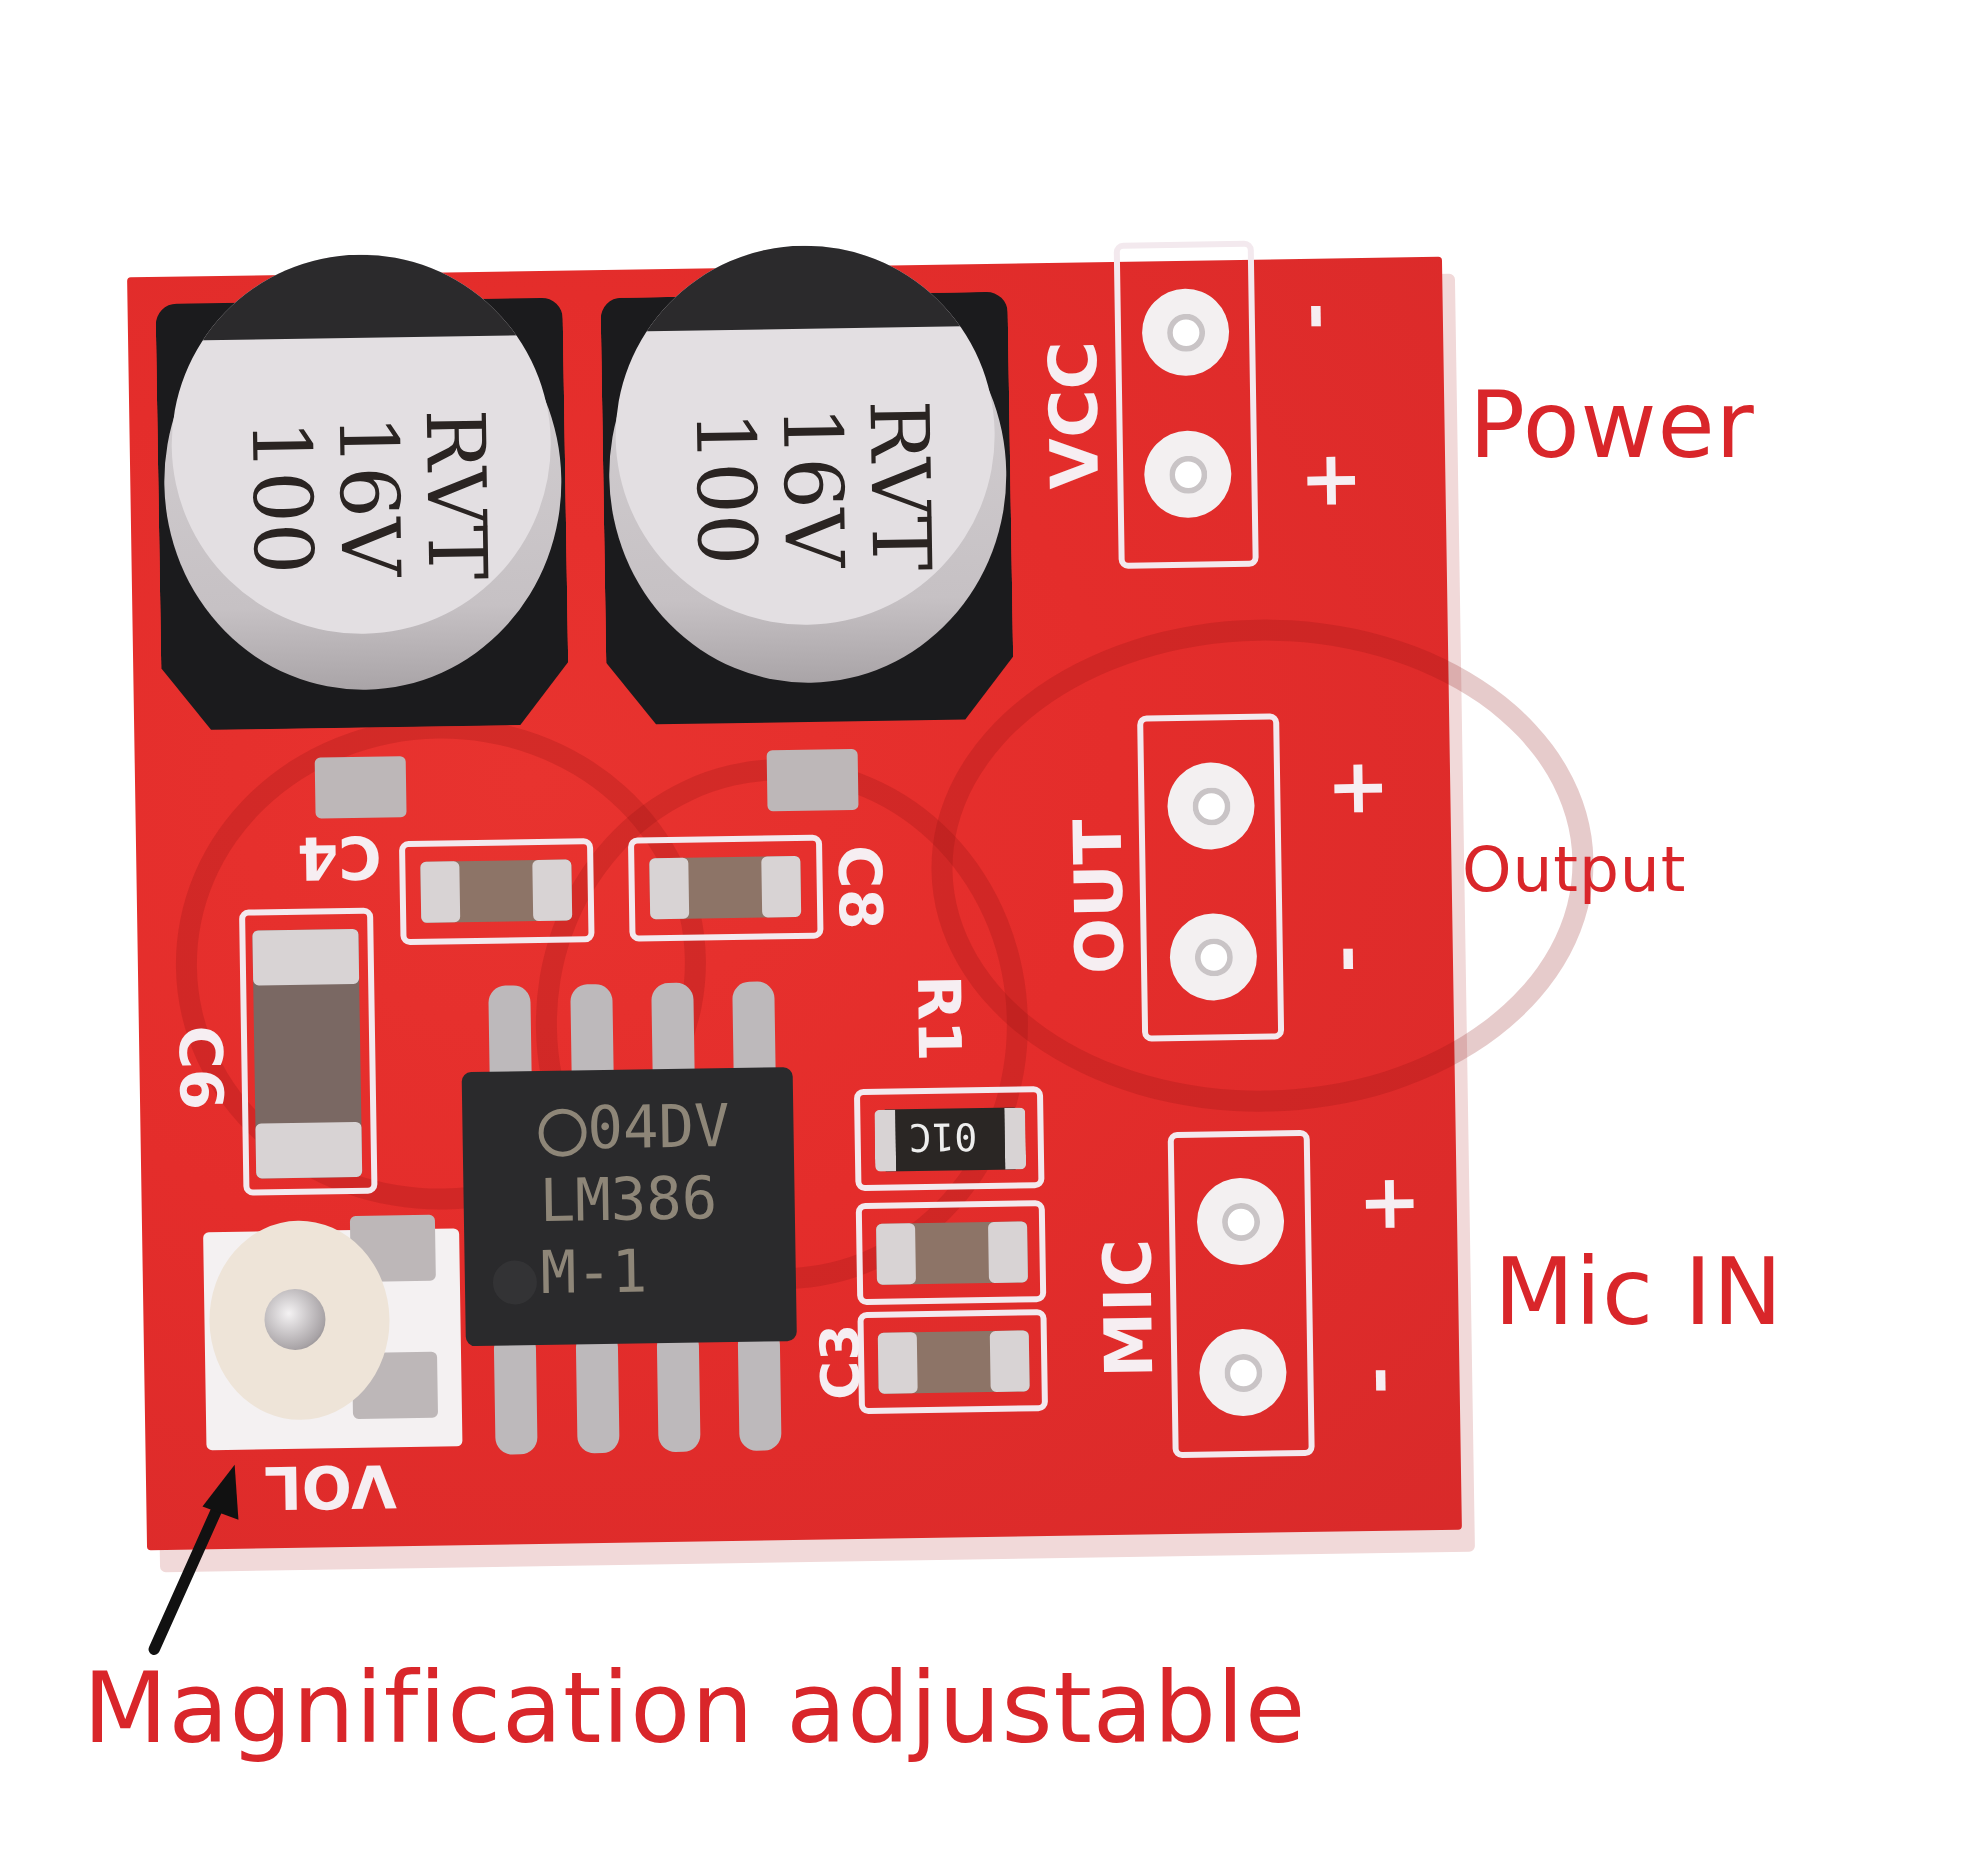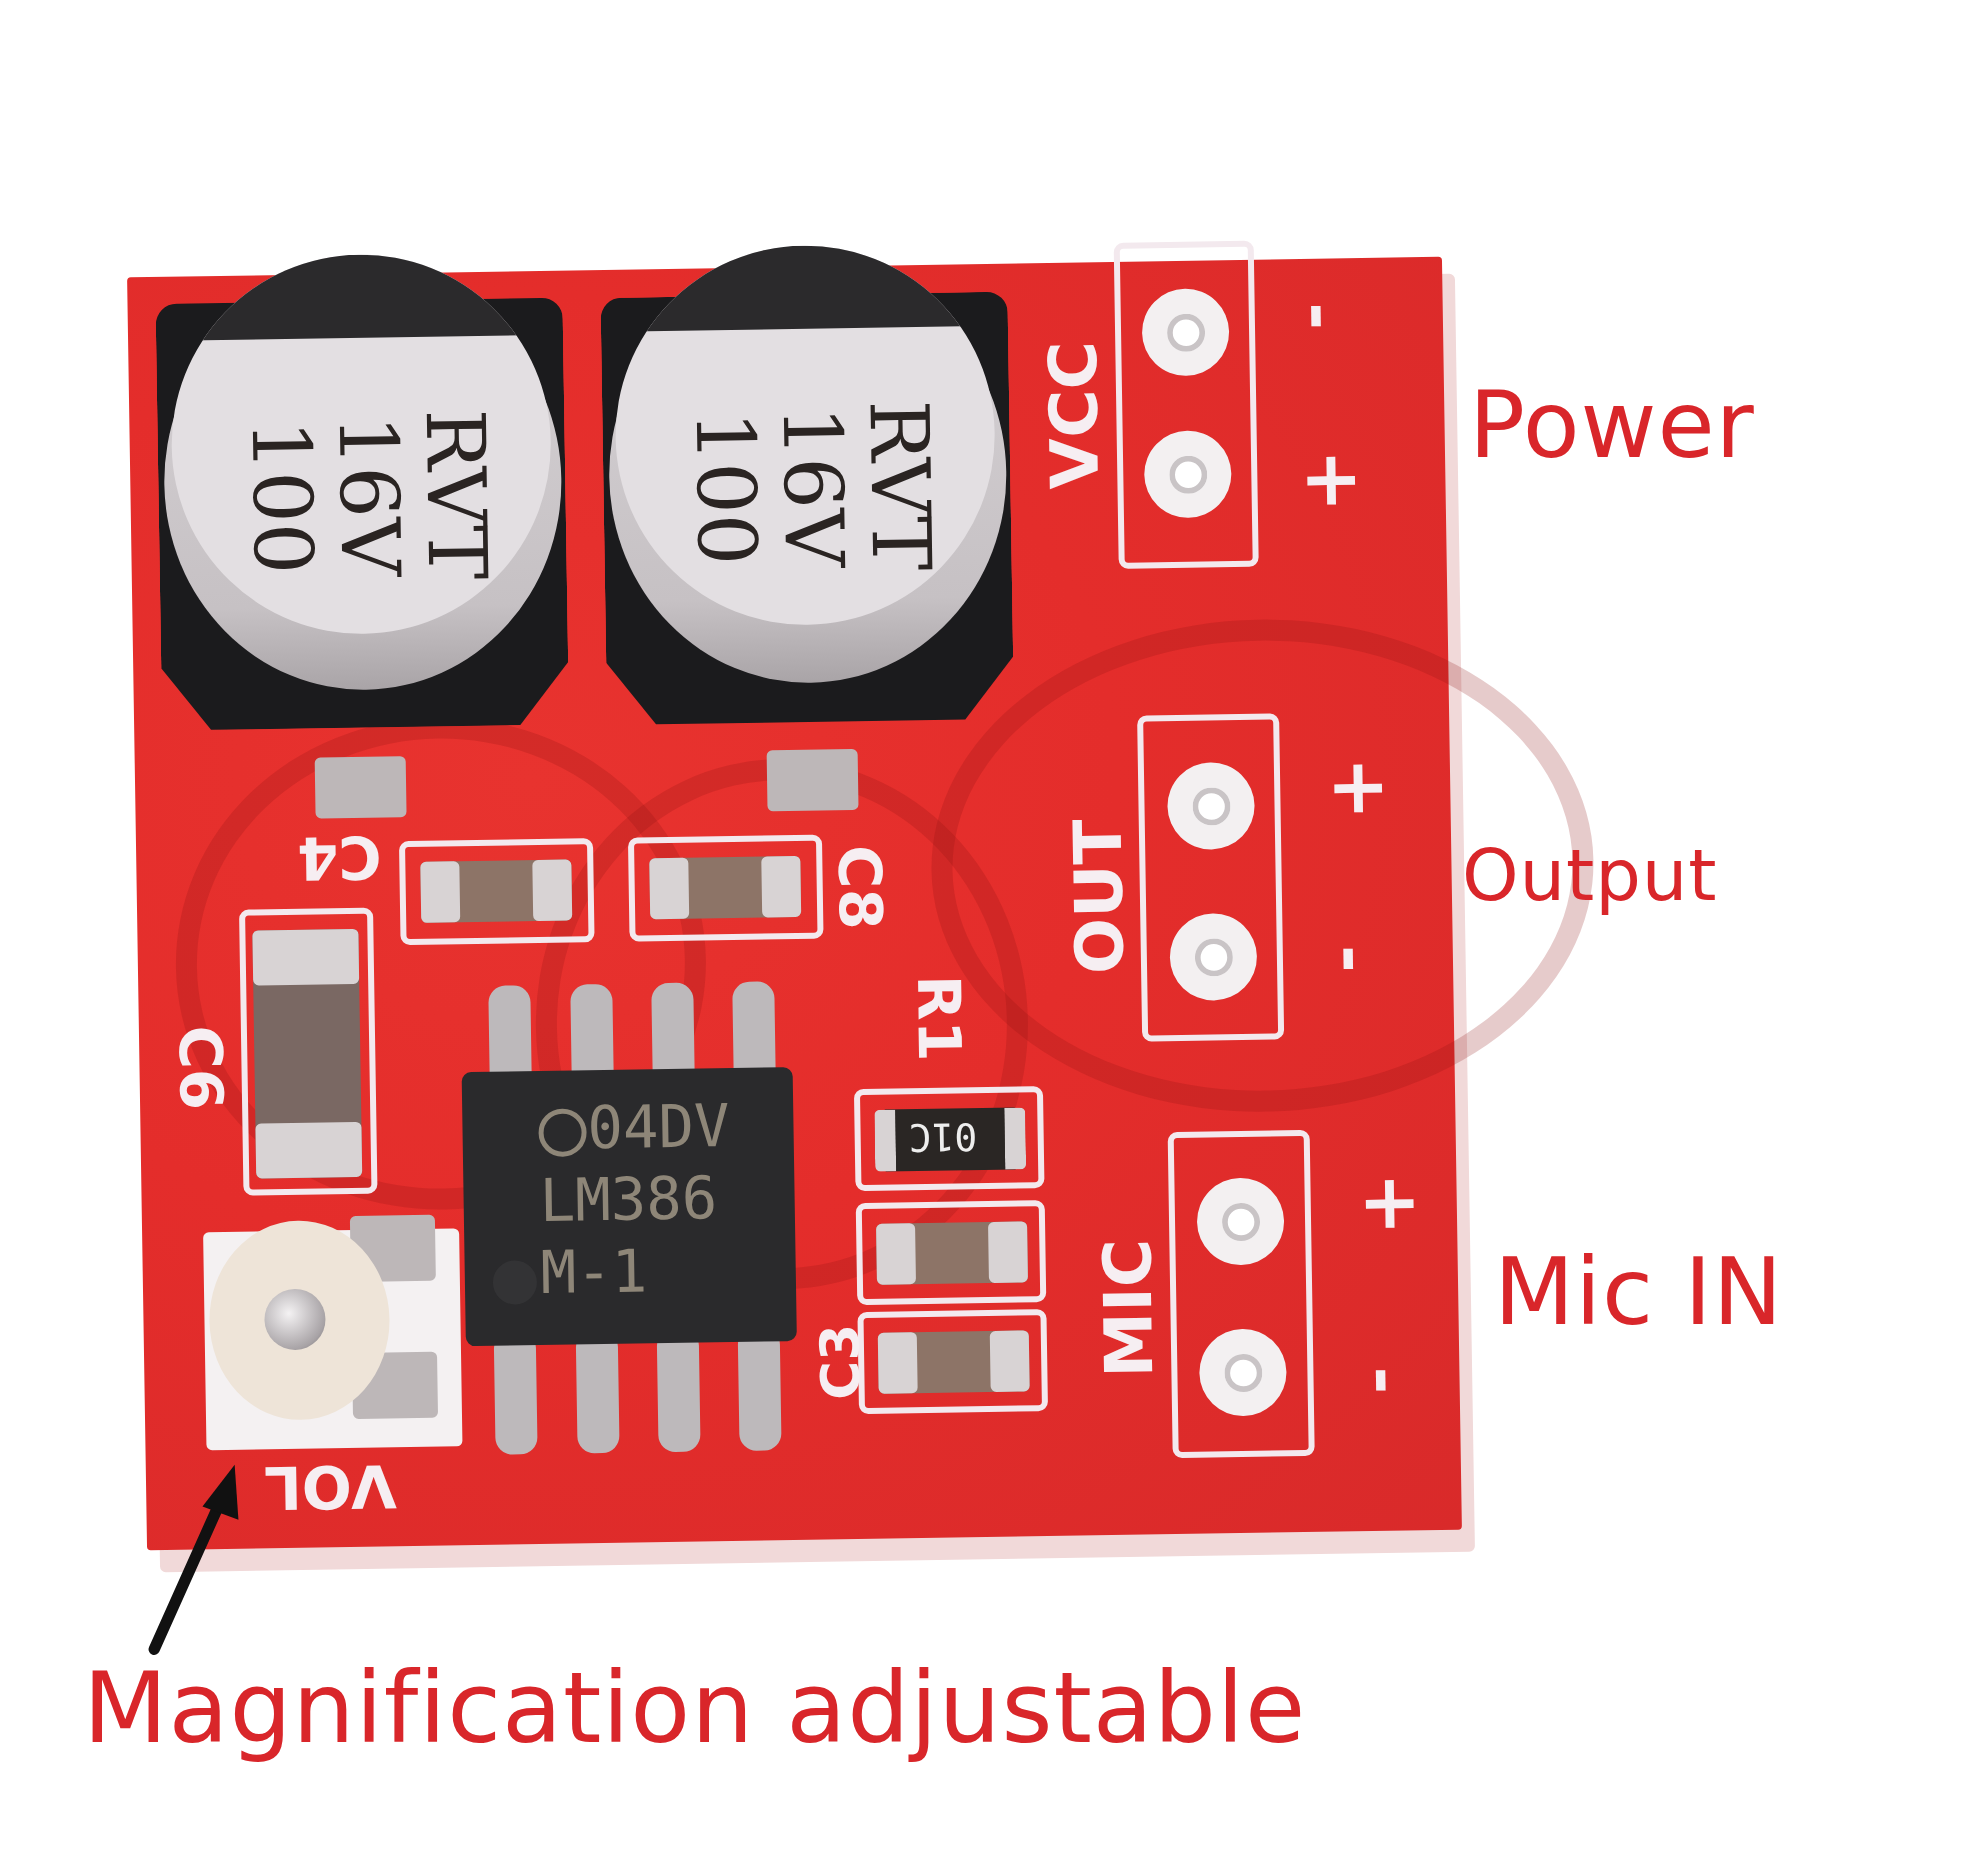--- a/index.html
+++ b/index.html
@@ -161,21 +161,21 @@
     <div class="silk" style="left:1027px;top:871px;width:142px;height:326px;"></div>
     <div class="hole" style="left:1055px;top:918px;"></div>
     <div class="hole" style="left:1055px;top:1069px;"></div>
     <div class="silk-text" style="left:916px;top:1008px;font-size:66px;transform:rotate(-90deg);">MIC</div>
     <div class="pm" style="left:1216px;top:899px;font-size:76px;">+</div>
     <div class="pm" style="left:1226px;top:1084px;font-size:66px;transform:rotate(90deg);">-</div>
   </div>
 </div>
 
 <div class="label" style="left:1469px;top:371px;font-size:93px;">Power</div>
-<div class="label" style="left:1462px;top:833px;font-size:72px;">Output</div>
+<div class="label" style="left:1462px;top:833px;font-size:63px;">Output</div>
 <div class="label" style="left:1494px;top:1238px;font-size:93px;">Mic IN</div>
 <div class="label" style="left:83px;top:1651px;font-size:98px;">Magnification adjustable</div>
 
 <svg class="abs" style="left:0;top:0;" width="1985" height="1868" viewBox="0 0 2098 1974">
   <line x1="163" y1="1743" x2="236" y2="1580" stroke="#111" stroke-width="12" stroke-linecap="round"></line>
   <polygon points="248,1548 214,1592 252,1606" fill="#111"></polygon>
 </svg>
 
 
 </body></html>

